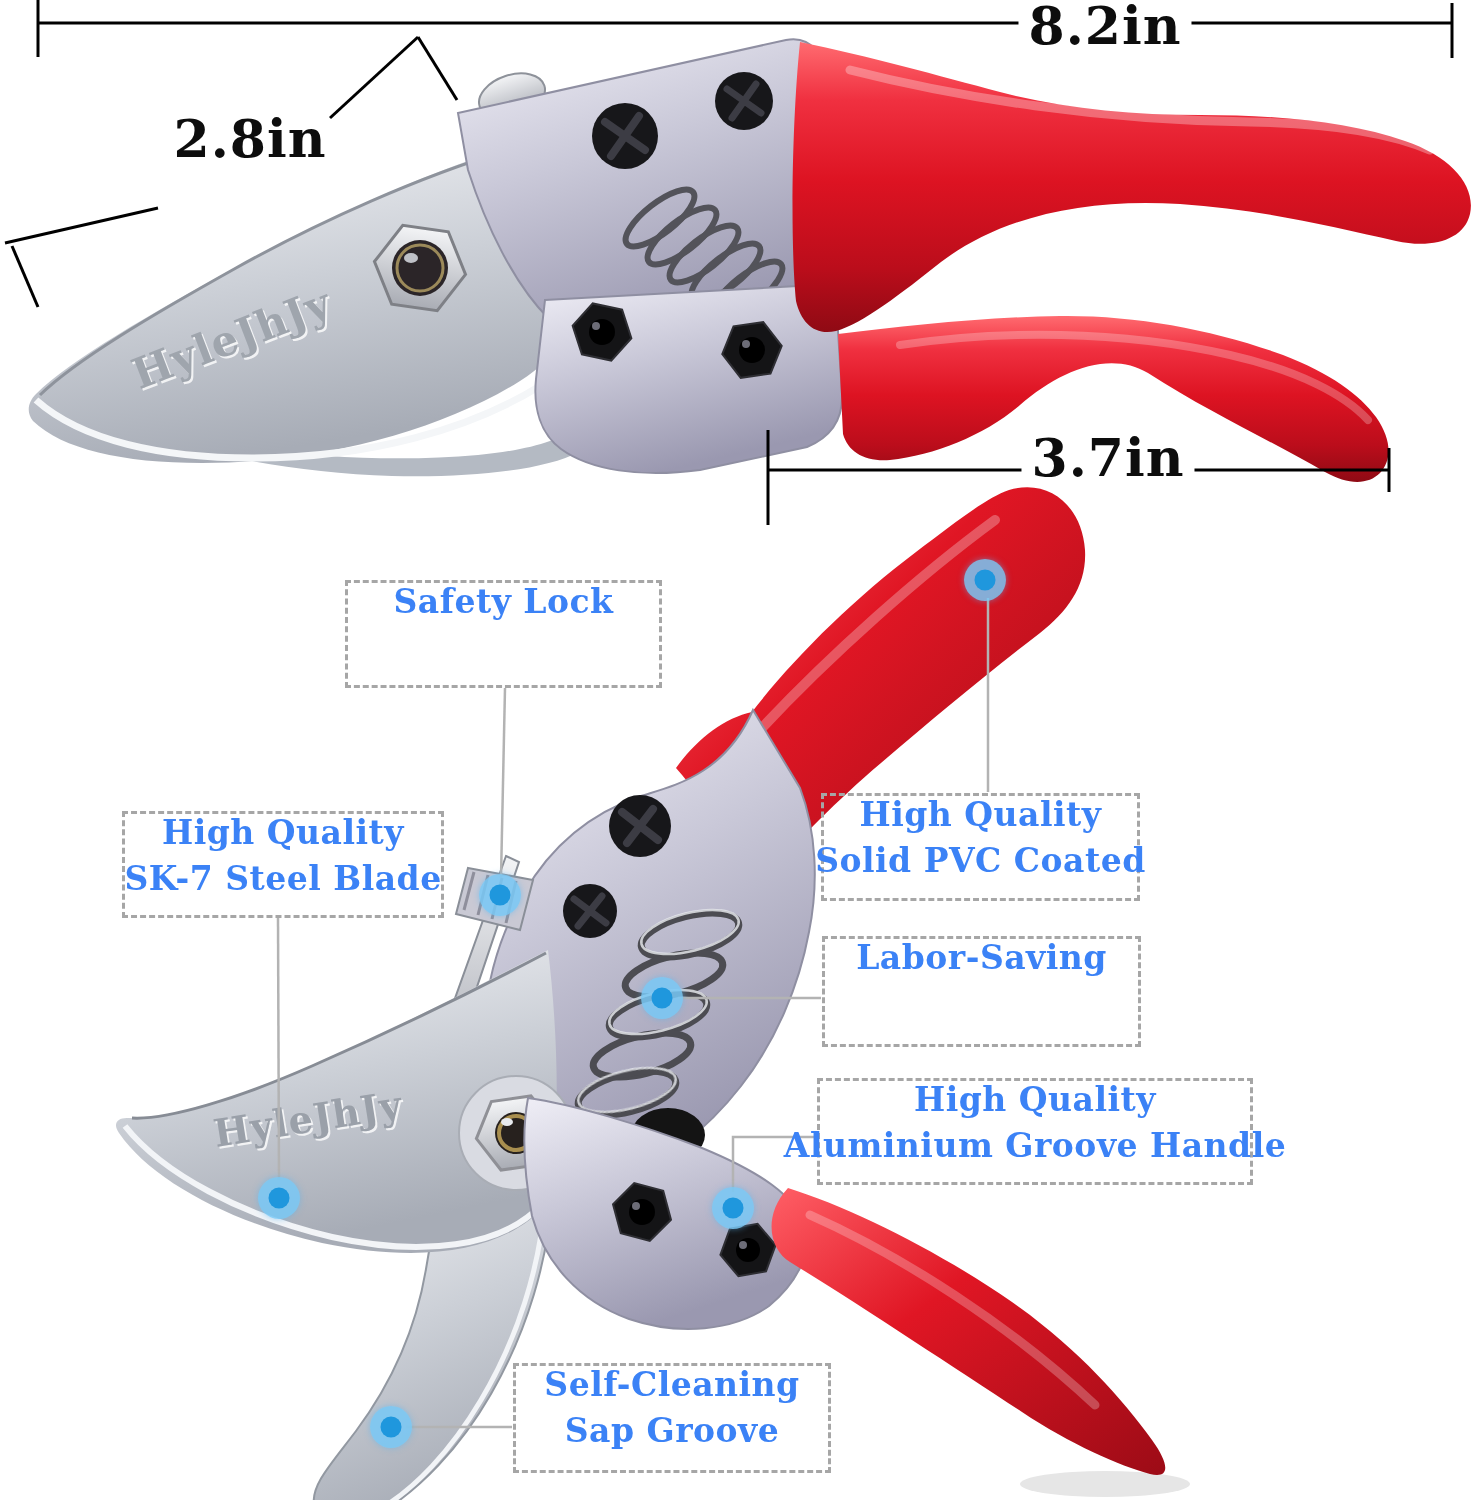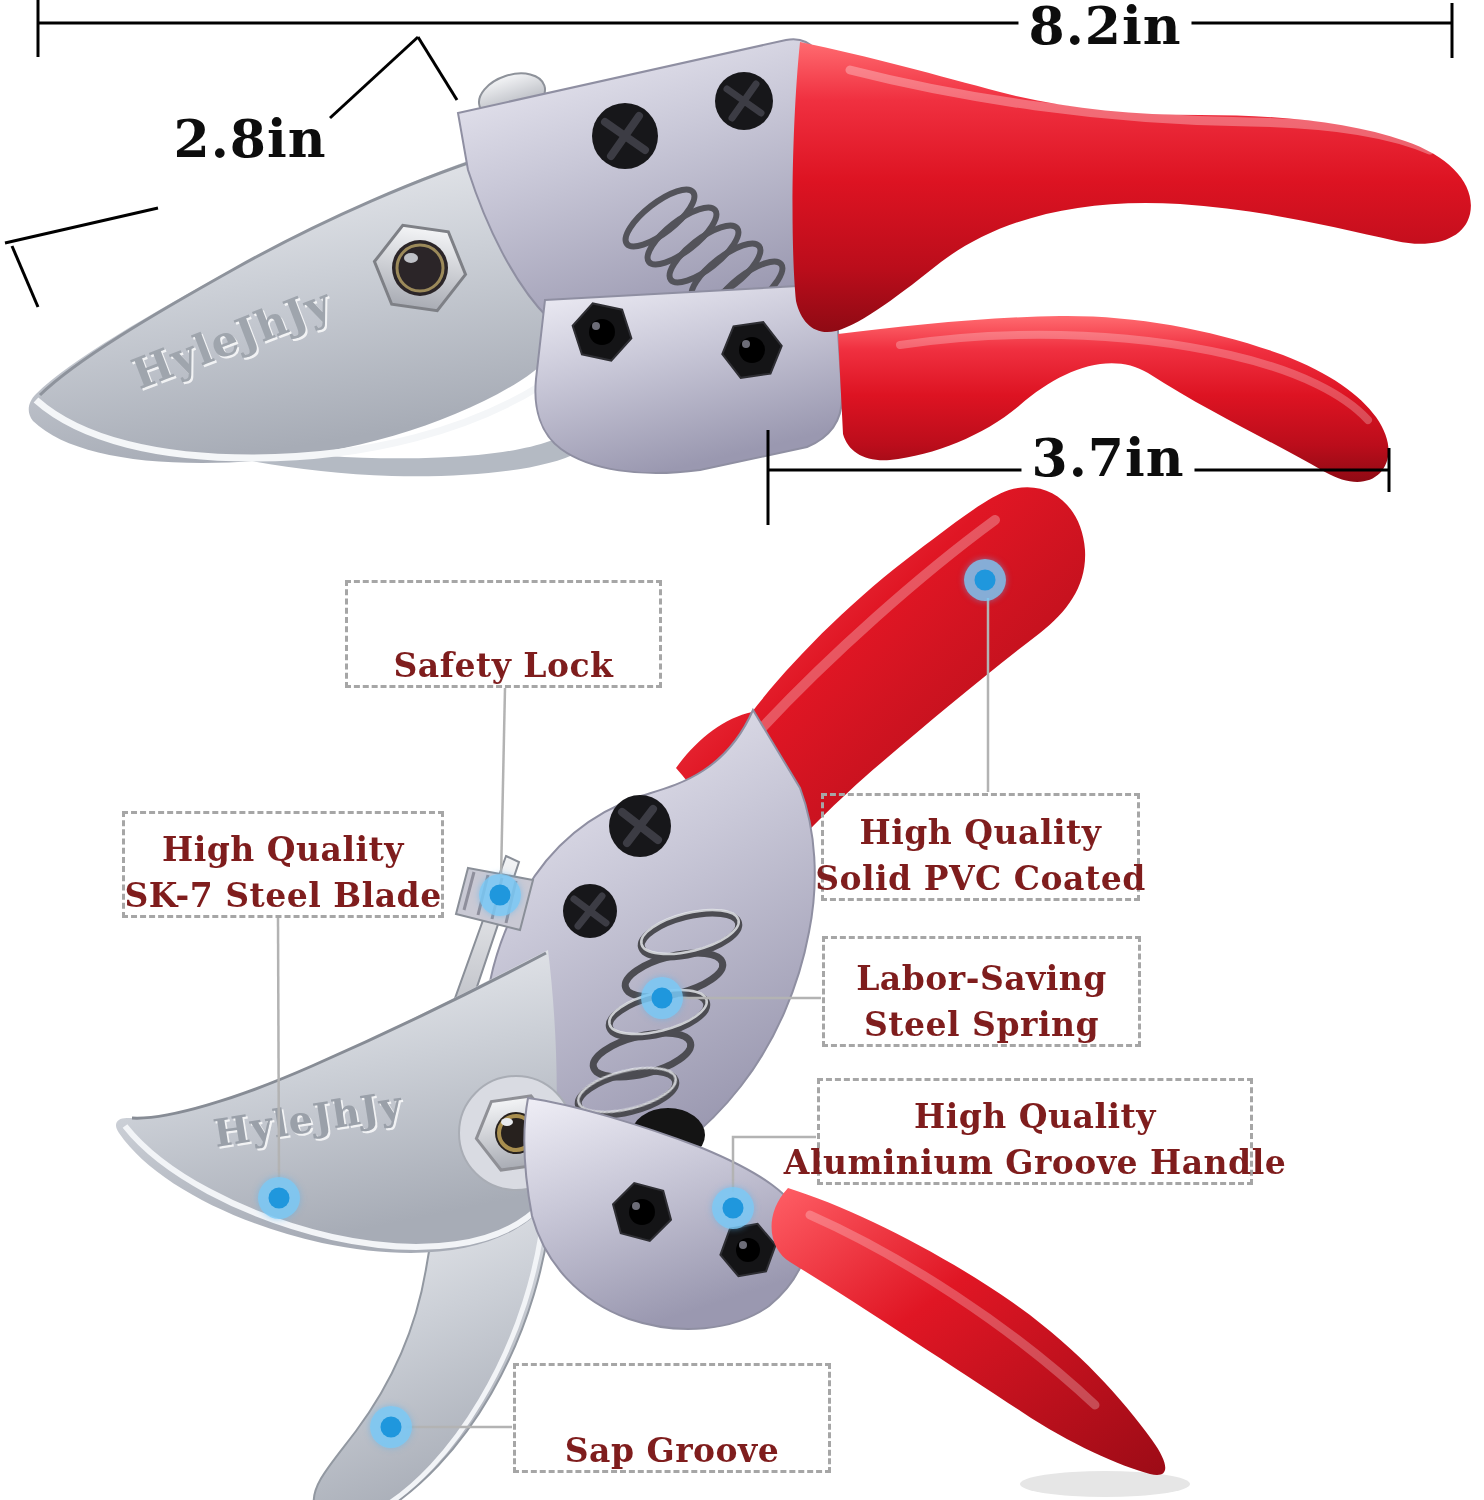--- a/index.html
+++ b/index.html
@@ -10,22 +10,22 @@
   .stage svg{position:absolute;left:0;top:0;}
   
   .dim-label{
     position:absolute;background:#ffffff;color:#0d0d0d;font-weight:700;
     font-size:52px;text-align:center;line-height:1.0;letter-spacing:1px;
     padding:0 10px;white-space:nowrap;transform:translate(-50%,-50%);
   }
   
   .callout-box{
     position:absolute;border:3px dashed #a6a6a6;box-sizing:border-box;
-    display:flex;flex-direction:column;align-items:center;justify-content:flex-end;
-    gap:8px;color:#7f1d1d;font-weight:700;font-size:33px;line-height:1.15;
+    display:flex;flex-direction:column;align-items:center;justify-content:flex-start;
+    gap:8px;color:#3b82f6;font-weight:700;font-size:33px;line-height:1.15;
     text-align:center;letter-spacing:0.5px;white-space:nowrap;
   }
   
   .dot{
     position:absolute;width:42px;height:42px;border-radius:50%;
     background:rgba(120,200,246,0.85);transform:translate(-50%,-50%);
     box-shadow:0 0 6px rgba(90,180,240,0.55);
   }
   .dot::after{
     content:"";position:absolute;left:50%;top:50%;width:21px;height:21px;border-radius:50%;
@@ -257,29 +257,29 @@
     <span>SK-7 Steel Blade</span>
   </div>
 
   <div class="callout-box" style="left:821px;top:793px;width:319px;height:108px;">
     <span>High Quality</span>
     <span>Solid PVC Coated</span>
   </div>
 
   <div class="callout-box" style="left:822px;top:936px;width:319px;height:111px;">
     <span>Labor-Saving</span>
-    <span>Steel Spring</span>
   </div>
 
   <div class="callout-box" style="left:817px;top:1078px;width:436px;height:107px;">
     <span>High Quality</span>
     <span>Aluminium Groove Handle</span>
   </div>
 
   <div class="callout-box" style="left:513px;top:1363px;width:318px;height:110px;">
+    <span>Self-Cleaning</span>
     <span>Sap Groove</span>
   </div>
 
   <div class="dot" style="left:985px;top:580px;"></div>
   <div class="dot" style="left:500px;top:895px;"></div>
   <div class="dot" style="left:662px;top:998px;"></div>
   <div class="dot" style="left:279px;top:1198px;"></div>
   <div class="dot" style="left:733px;top:1208px;"></div>
   <div class="dot" style="left:391px;top:1427px;"></div>
 

